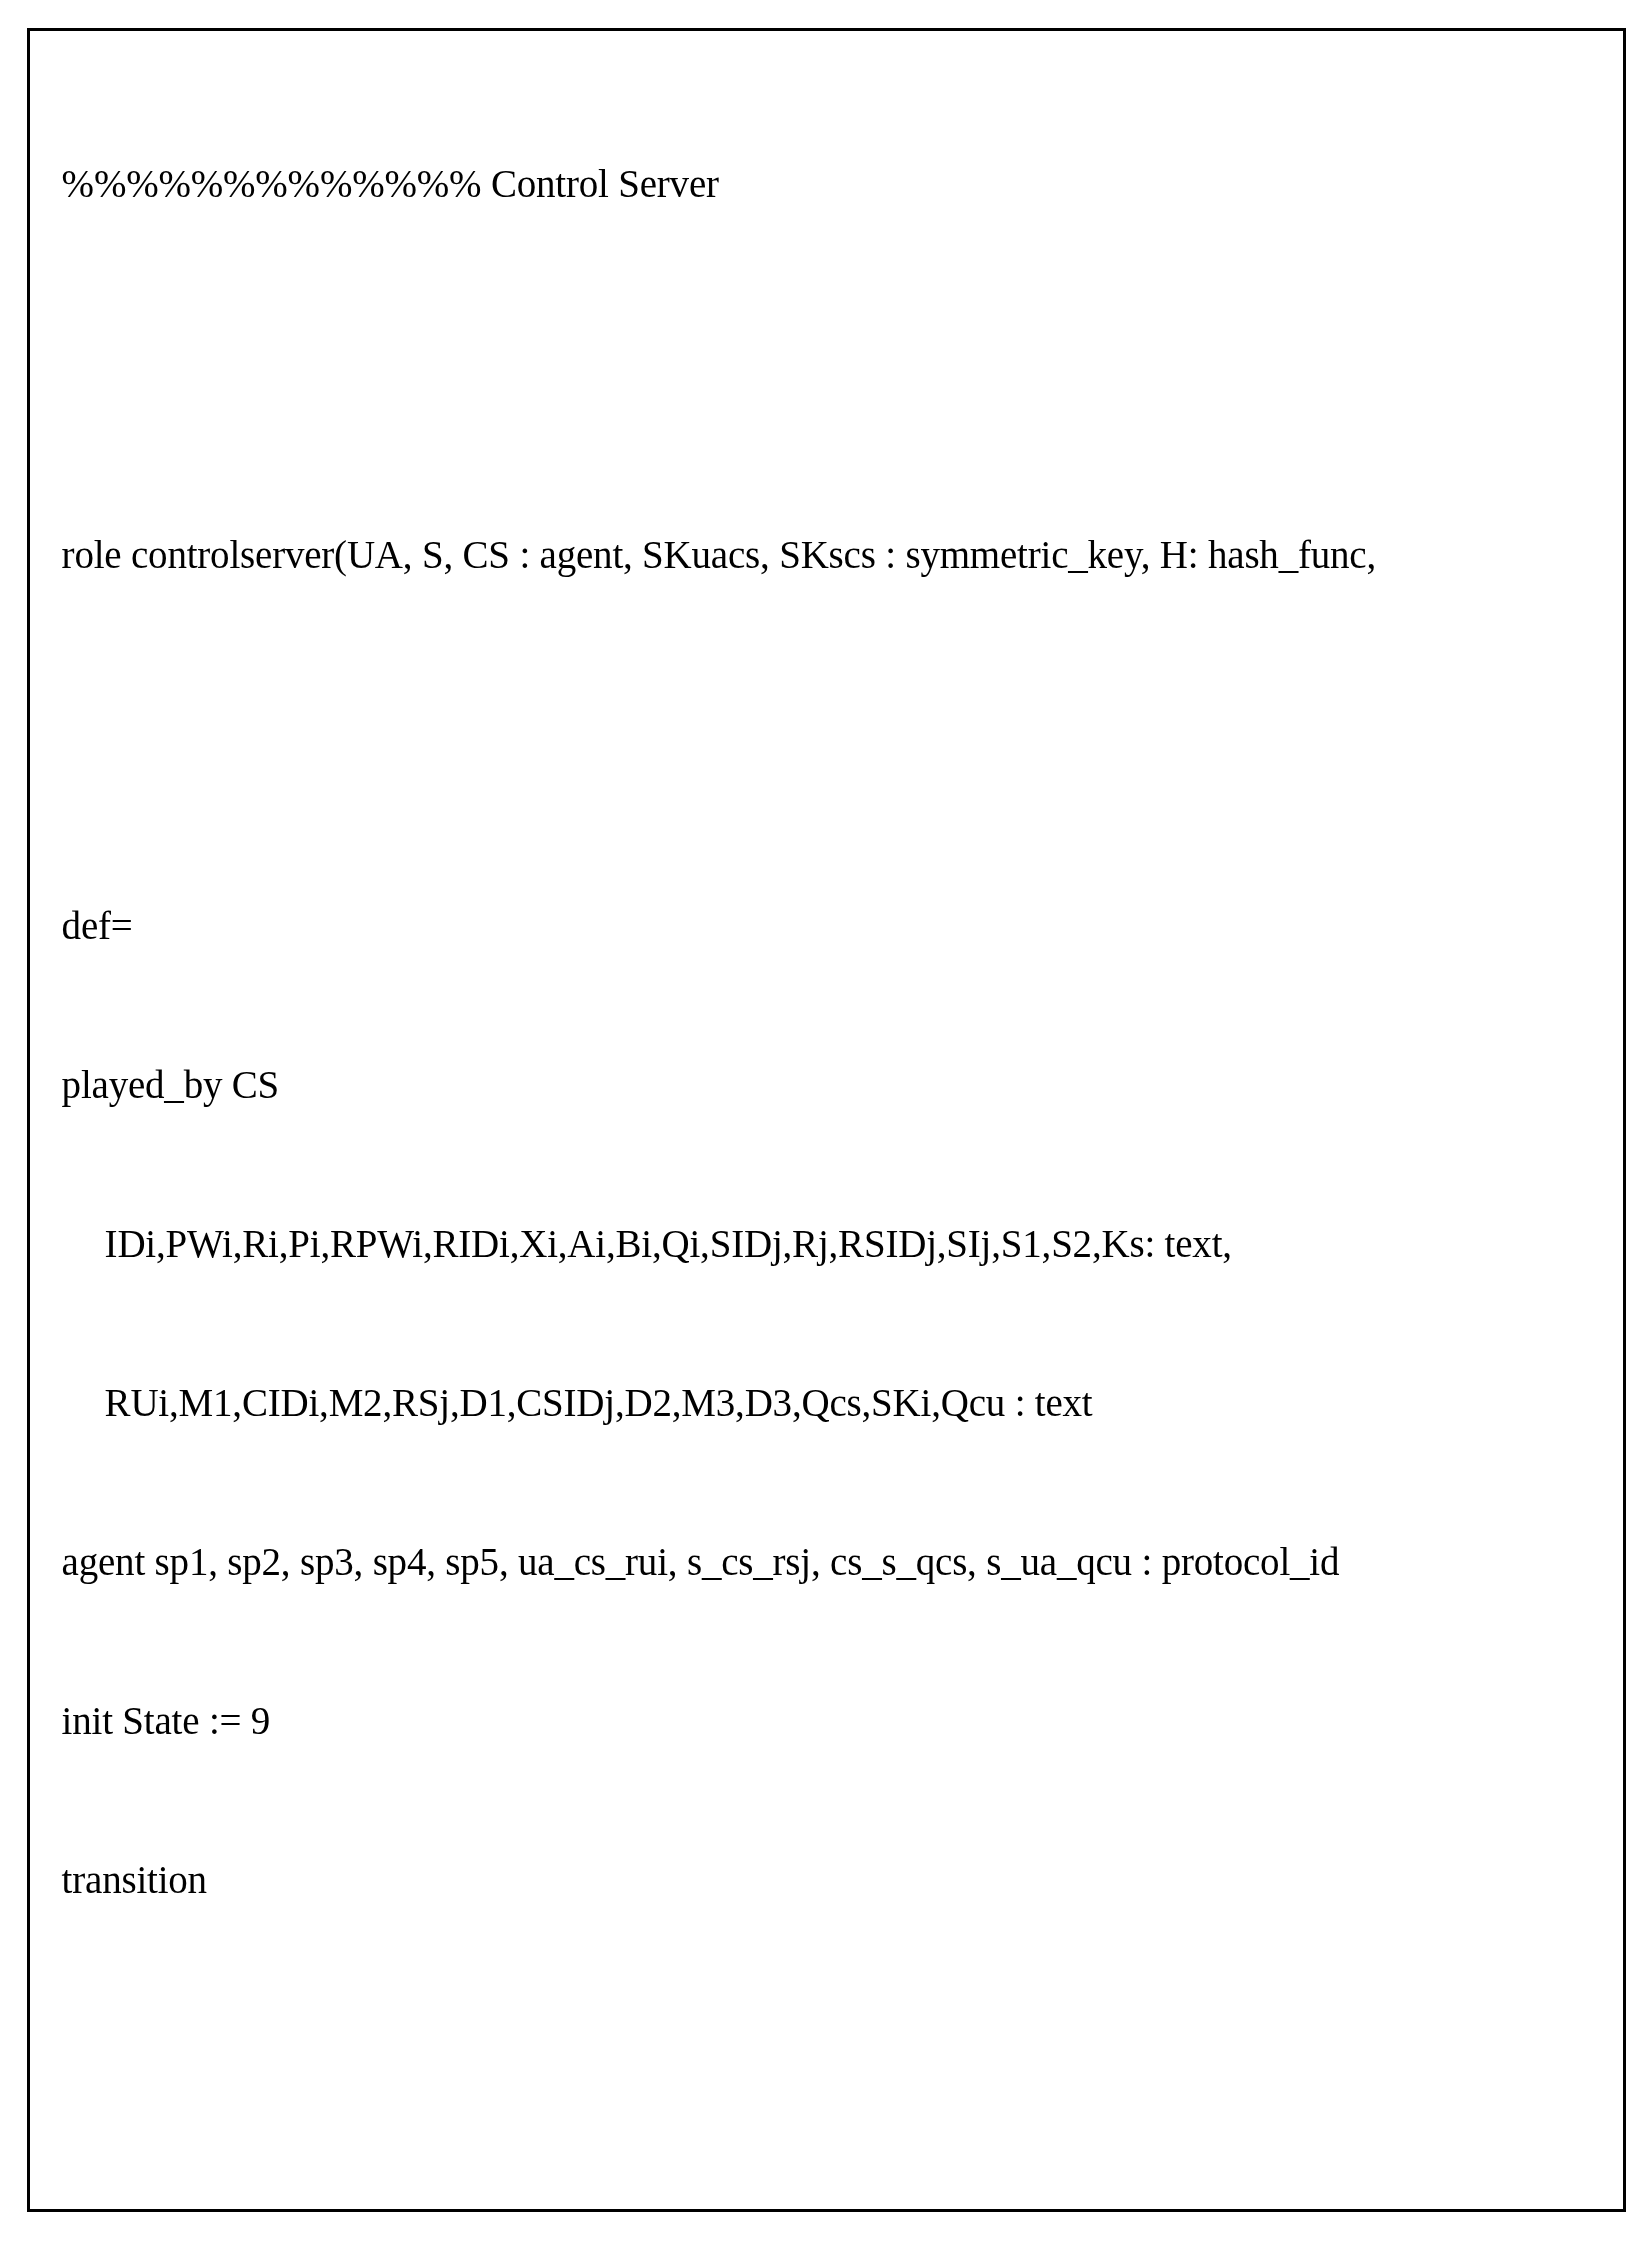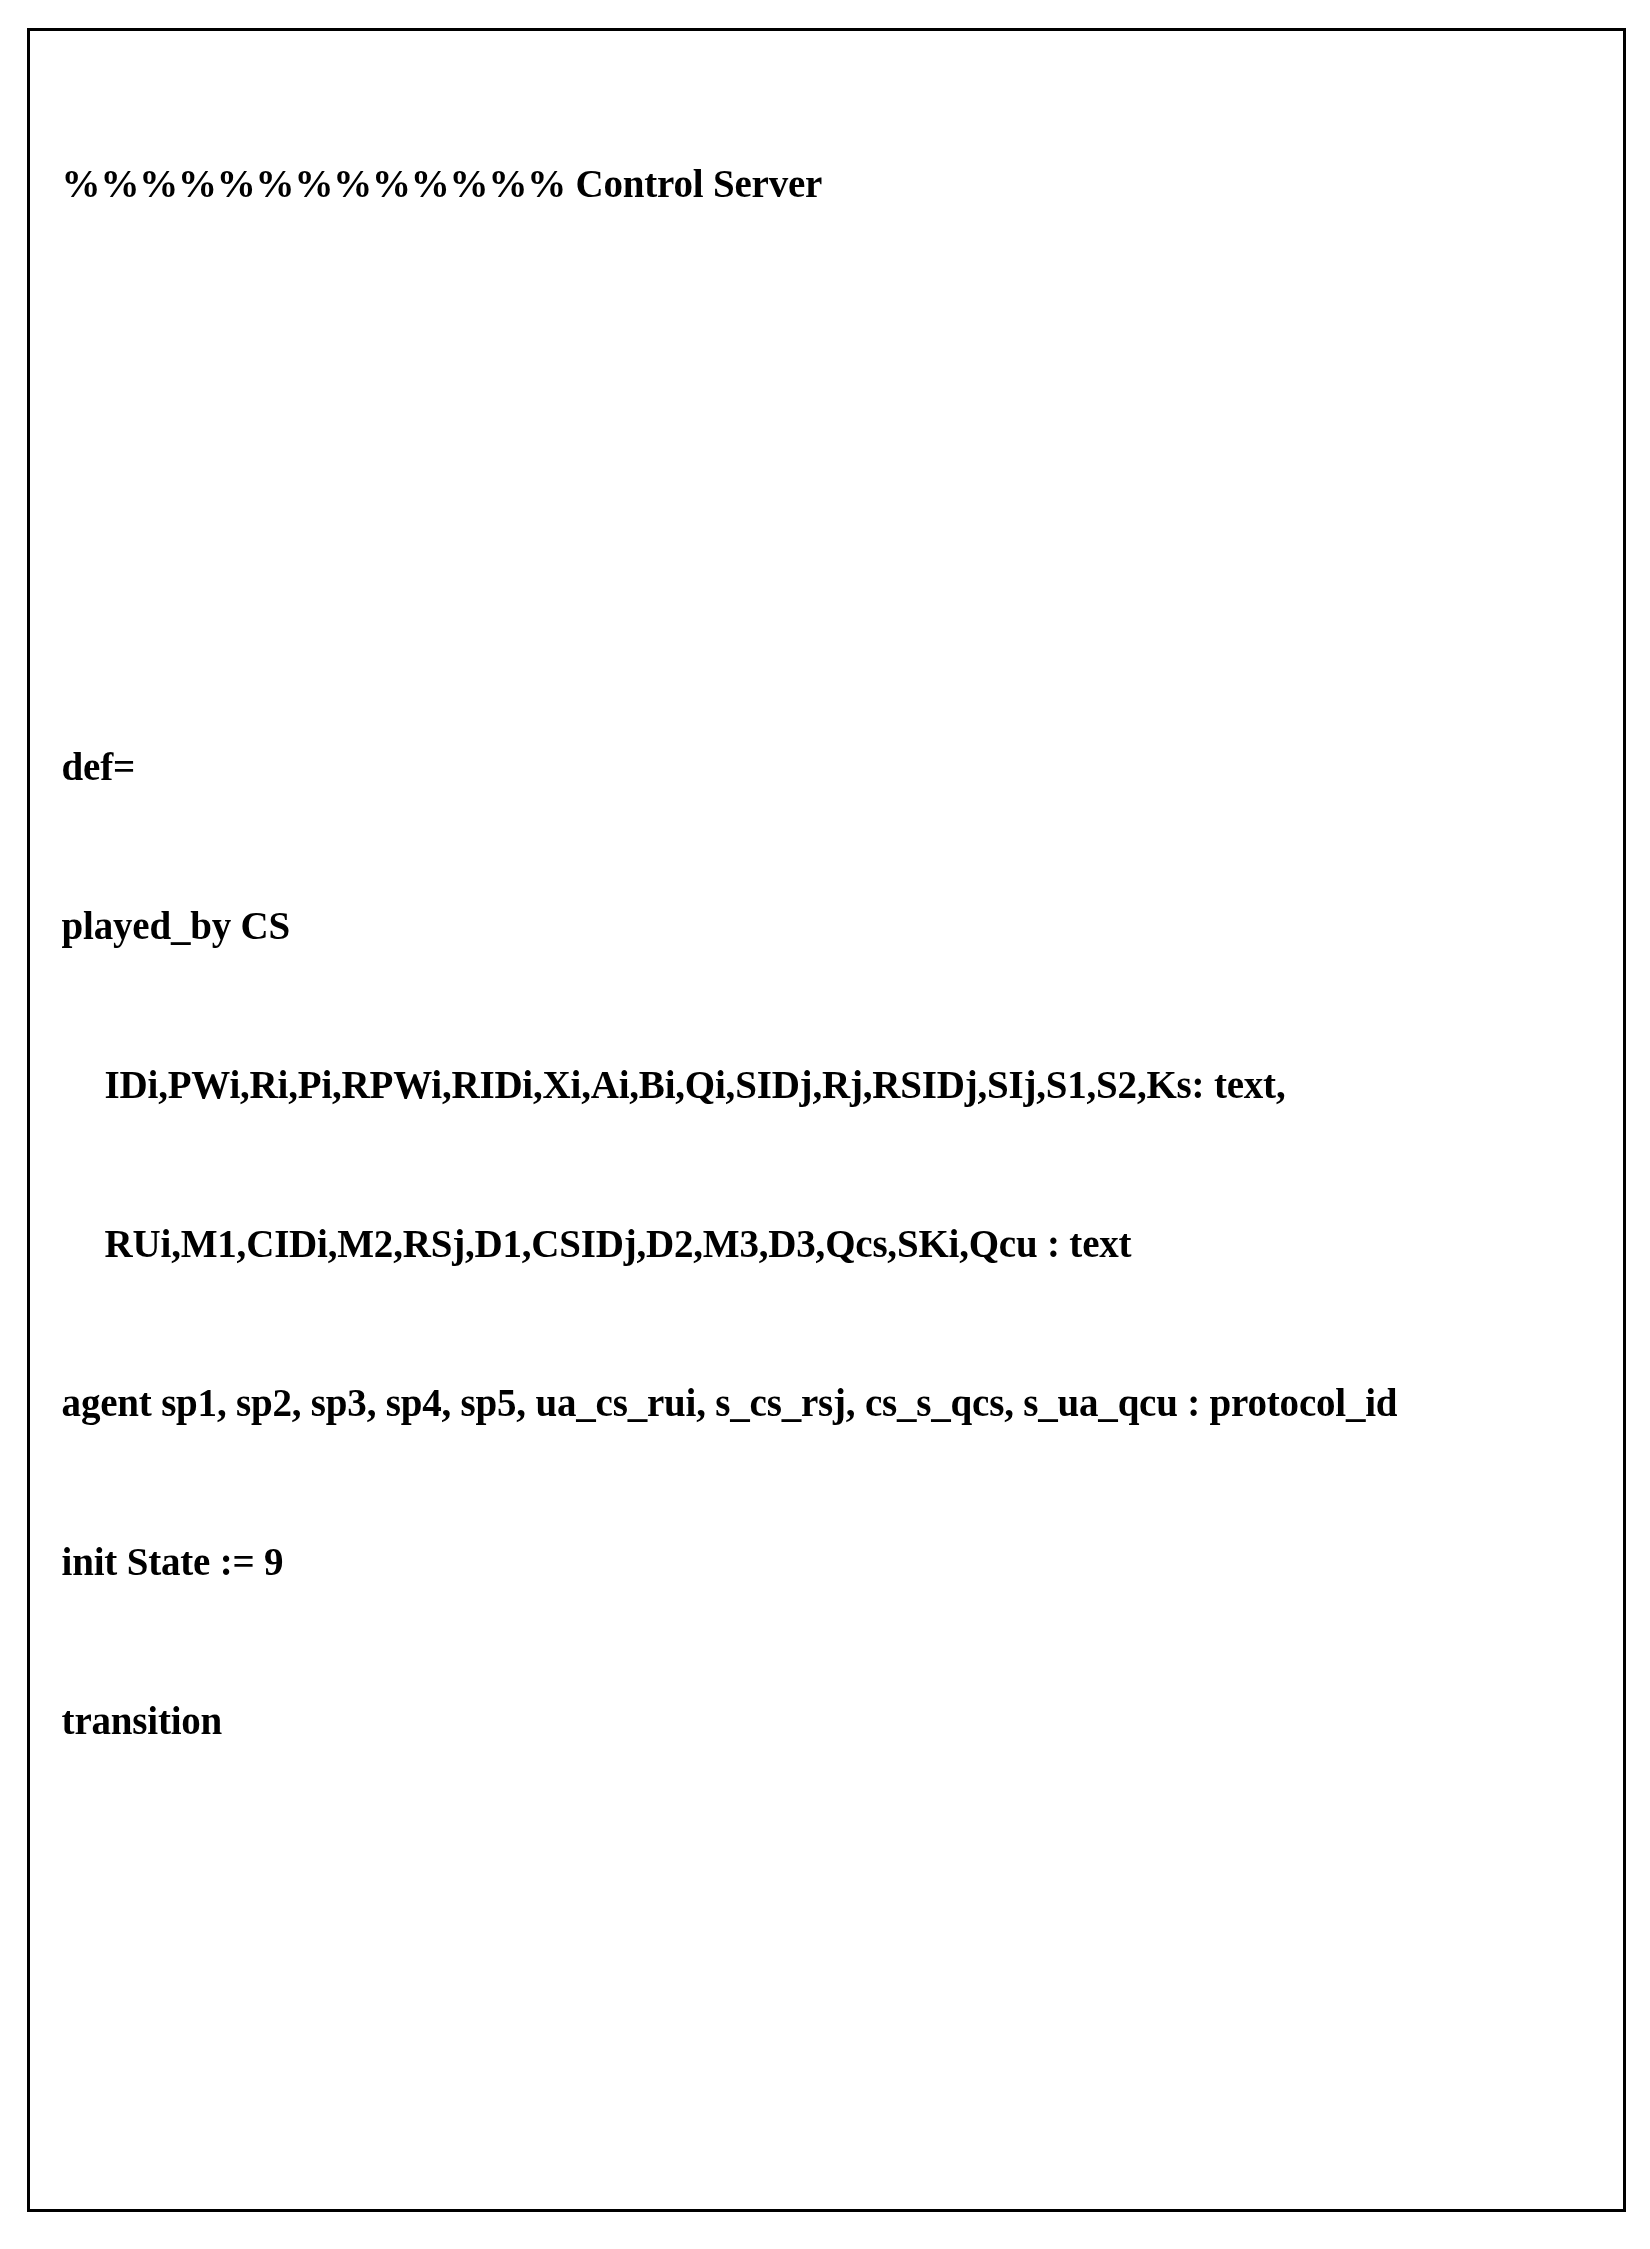--- a/index.html
+++ b/index.html
@@ -32,33 +32,33 @@
       font-size: 39px;
       line-height: 53px;
       color: #000000;
       white-space: pre;
       letter-spacing: -0.2px;
     }
     .line {
       display: block;
       height: 53px;
       white-space: pre;
-      font-weight: bold;
     }
     .blank { height: 53px; }
     .i1 { padding-left: 43px; }
   </style>
 </head>
 <body>
 
 <div class="frame">
   <div class="code">
     <span class="line">%%%%%%%%%%%%% Control Server</span>
     <span class="line blank"></span>
 
+    <span class="line">role controlserver(UA, S, CS : agent, SKuacs, SKscs : symmetric_key, H: hash_func,</span>
     <span class="line blank"></span>
 
     <span class="line">def=</span>
     <span class="line">played_by CS</span>
     <span class="line i1">IDi,PWi,Ri,Pi,RPWi,RIDi,Xi,Ai,Bi,Qi,SIDj,Rj,RSIDj,SIj,S1,S2,Ks: text,</span>
     <span class="line i1">RUi,M1,CIDi,M2,RSj,D1,CSIDj,D2,M3,D3,Qcs,SKi,Qcu : text</span>
     <span class="line">agent sp1, sp2, sp3, sp4, sp5, ua_cs_rui, s_cs_rsj, cs_s_qcs, s_ua_qcu : protocol_id</span>
     <span class="line">init State := 9</span>
     <span class="line">transition</span>
     

